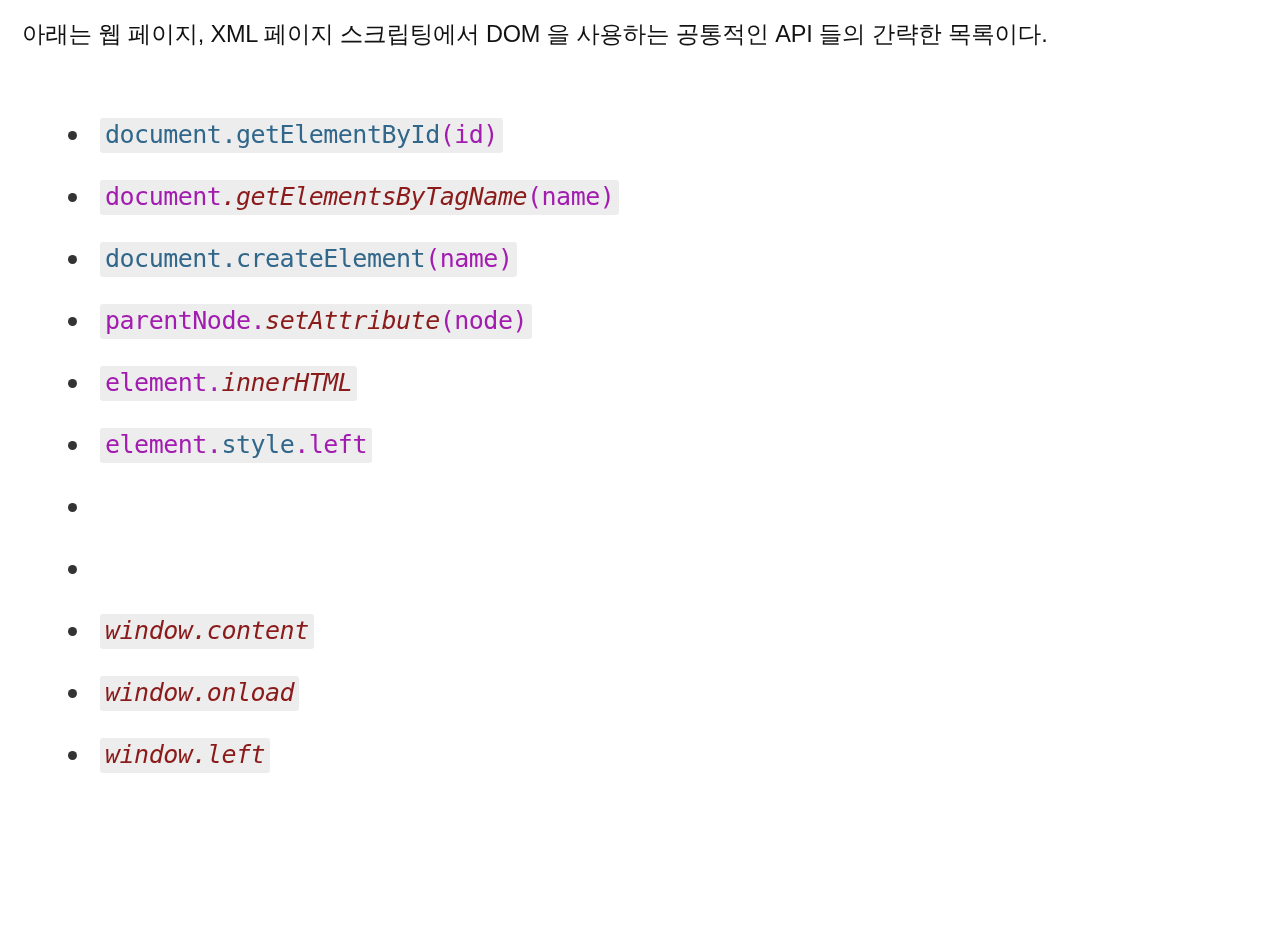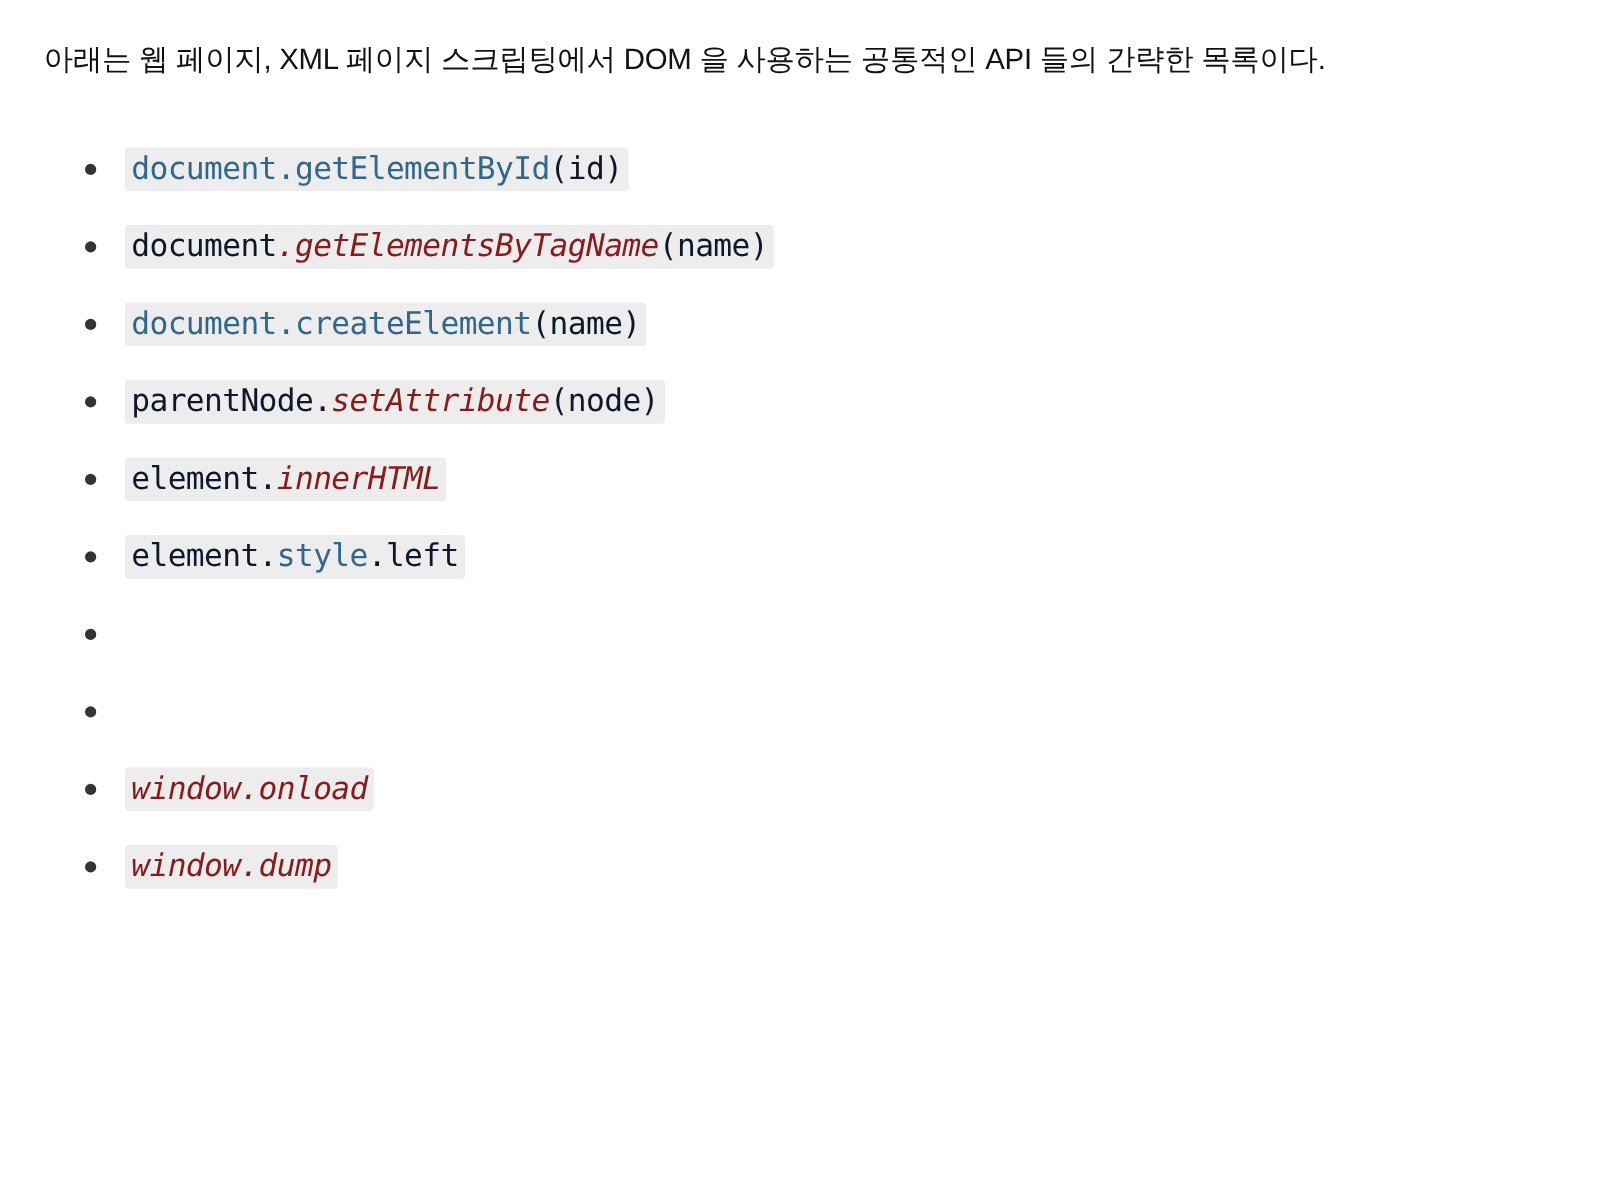--- a/index.html
+++ b/index.html
@@ -16,21 +16,21 @@
     font-family: "Liberation Sans", "DejaVu Sans", sans-serif;
     color: #000000;
     -webkit-font-smoothing: antialiased;
   }
 
   .page {
     position: relative;
     width: 1255px;
     height: 947px;
     box-sizing: border-box;
-    padding: 13px;
+    padding: 0;
   }
 
   
   .intro {
     margin: 0;
     padding: 19px 20px 0 22px;
     font-family: "Liberation Sans", "DejaVu Sans", sans-serif;
     font-size: 23.5px;
     line-height: 1.35;
     color: #121212;
@@ -76,21 +76,21 @@
     padding: 3px 5px 4px 5px;
     font-family: "DejaVu Sans Mono", "Liberation Mono", monospace;
     font-size: 25px;
     line-height: 1.12;
     letter-spacing: -0.5px;
     white-space: pre;
     color: #1b1b1b;
   }
 
   .code .seg { white-space: pre; }
-  .seg-plain  { color: #0f172a; }
+  .seg-plain  { color: #a21caf; }
   .seg-blue   { color: #30678a; }
   .seg-red    { color: #8b1a1a; font-style: italic; }
 </style>
 </head>
 <body>
 
 <div class="page">
 
   <p class="intro">아래는 웹 페이지, XML 페이지 스크립팅에서 DOM 을 사용하는 공통적인 API 들의 간략한 목록이다.</p>
 
@@ -120,21 +120,25 @@
         <code class="code"><span class="seg seg-plain">element.</span><span class="seg seg-blue">style</span><span class="seg seg-plain">.left</span></code>
       </li>
       <li class="api-item">
         <span class="bullet"></span>
       </li>
       <li class="api-item">
         <span class="bullet"></span>
       </li>
       <li class="api-item">
         <span class="bullet"></span>
+        <code class="code"><span class="seg seg-red">window.content</span></code>
+      </li>
+      <li class="api-item">
+        <span class="bullet"></span>
         <code class="code"><span class="seg seg-red">window.onload</span></code>
       </li>
       <li class="api-item">
         <span class="bullet"></span>
-        <code class="code"><span class="seg seg-red">window.dump</span></code>
+        <code class="code"><span class="seg seg-red">window.left</span></code>
       </li>
     </ul>
 
 </div>
 
 </body></html>

